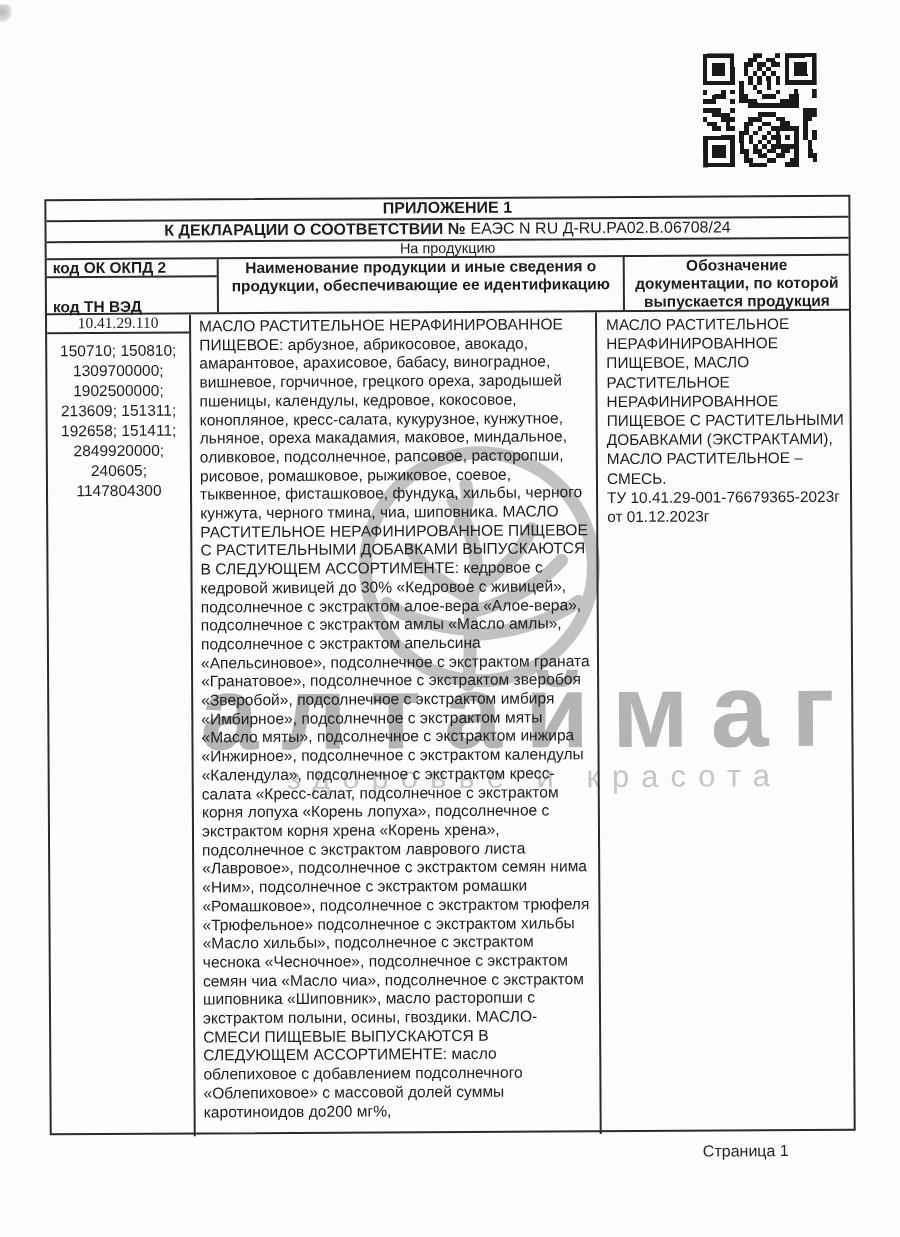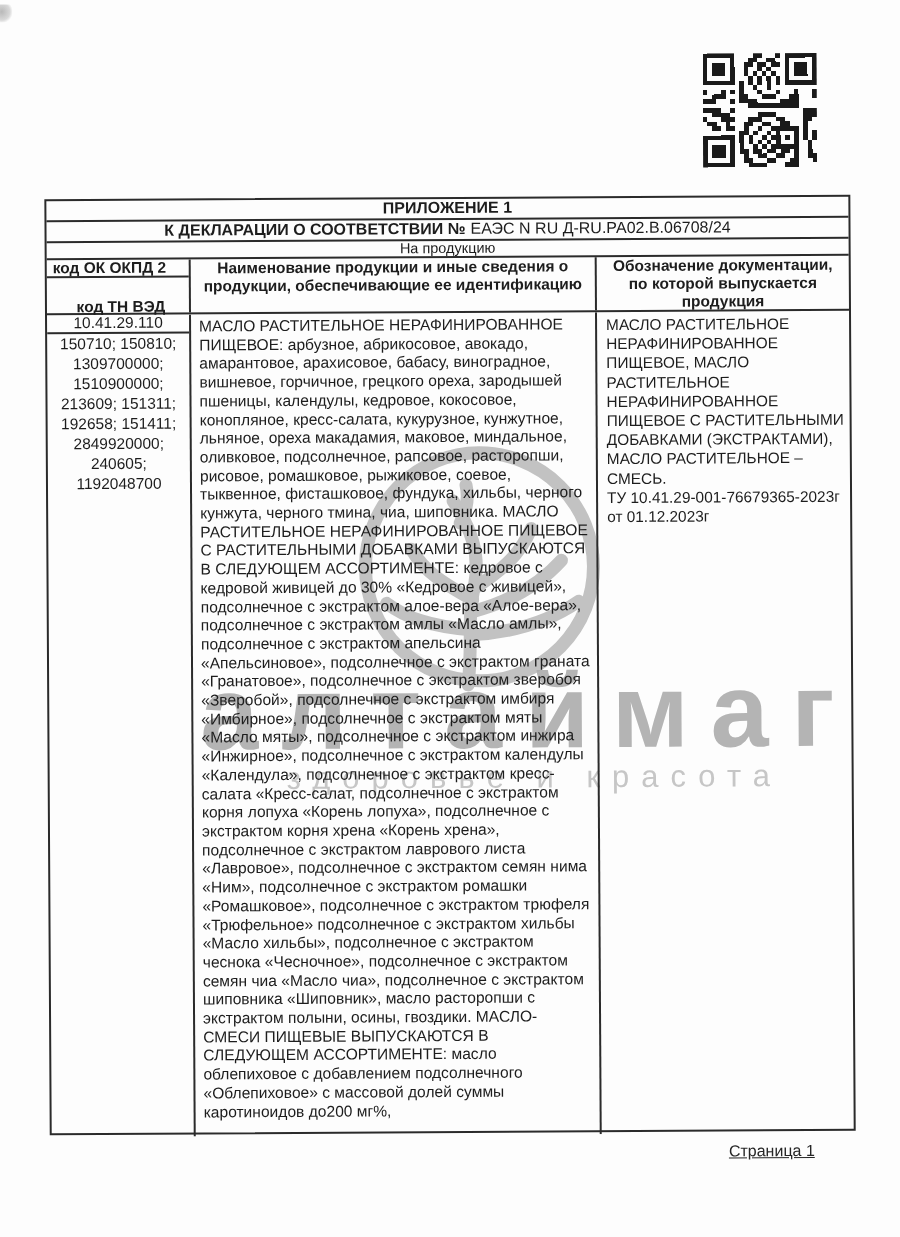--- a/index.html
+++ b/index.html
@@ -36,42 +36,42 @@
   }
   .t-row1{height:21px;border-bottom:2px solid #2b2b2b;box-sizing:border-box;
     text-align:center;font-weight:bold;font-size:16px;line-height:18px;}
   .t-row2{height:21px;border-bottom:2px solid #2b2b2b;box-sizing:border-box;
     text-align:center;font-size:16px;line-height:18px;}
   .t-row2 .lbl{font-weight:bold;margin-right:5px;}
   .t-row3{height:17px;border-bottom:2px solid #2b2b2b;box-sizing:border-box;
     text-align:center;font-size:14.5px;line-height:14px;}
   .t-head{display:flex;height:55px;border-bottom:2px solid #2b2b2b;box-sizing:border-box;
     font-weight:bold;font-size:15.5px;line-height:18px;}
-  .th-col1{width:144px;border-right:2px solid #2b2b2b;box-sizing:border-box;
+  .th-col1{width:172px;border-right:2px solid #2b2b2b;box-sizing:border-box;
     display:flex;flex-direction:column;}
   .th-col1-top{height:19px;border-bottom:2px solid #2b2b2b;box-sizing:border-box;
     padding-left:6px;line-height:16px;text-align:left;}
-  .th-col1-bottom{flex:1;padding:20px 0 0 6px;text-align:center;}
+  .th-col1-bottom{flex:1;padding:20px 0 0 6px;text-align:left;}
   .th-col2{width:406px;border-right:2px solid #2b2b2b;box-sizing:border-box;
     text-align:center;padding:0 9px;}
   .th-col3{flex:1;text-align:center;padding:0 5px;}
   .t-body{display:flex;height:822px;box-sizing:border-box;overflow:hidden;}
   .tb-col1{width:144px;border-right:2px solid #2b2b2b;box-sizing:border-box;
     font-size:15.5px;text-align:center;}
-  .okpd{height:19px;border-bottom:2px solid #2b2b2b;box-sizing:border-box;line-height:16px;}
-  .tnved{padding-top:0;line-height:20px;}
+  .okpd{height:19px;border-bottom:2px solid #2b2b2b;box-sizing:border-box;line-height:16px;font-family:Liberation Serif, serif;}
+  .tnved{padding-top:7px;line-height:20px;}
   .tb-col2{width:406px;border-right:2px solid #2b2b2b;box-sizing:border-box;
     padding:3px 7px 0 8px;font-size:15.6px;line-height:18.7px;overflow:hidden;
     text-align:left;}
   .tb-col3{flex:1;padding:3px 4px 0 9px;font-size:15.4px;line-height:19.2px;
     overflow:hidden;text-align:left;}
   .tu-line{white-space:nowrap;}
 
   .footer{position:absolute;top:1144px;left:700px;width:138px;z-index:2;
-    text-align:center;font-size:16px;color:#262626;text-decoration:underline;}
+    text-align:left;font-size:16px;color:#262626;}
 </style>
 </head>
 <body>
 
 <div class="page">
   <div class="scan">
 
     <div class="speck"></div>
 
     <svg class="qr" id="qr-svg" viewBox="0 0 25 25" shape-rendering="crispEdges">
@@ -405,26 +405,26 @@
         <div class="th-col2">Наименование продукции и иные сведения о продукции, обеспечивающие ее идентификацию</div>
         <div class="th-col3">Обозначение документации, по которой выпускается продукция</div>
       </div>
 
       <div class="t-body">
         <div class="tb-col1">
           <div class="okpd">10.41.29.110</div>
           <div class="tnved">
               <div>150710; 150810;</div>
               <div>1309700000;</div>
-              <div>1510900000;</div>
+              <div>1902500000;</div>
               <div>213609; 151311;</div>
               <div>192658; 151411;</div>
               <div>2849920000;</div>
               <div>240605;</div>
-              <div>1192048700</div>
+              <div>1147804300</div>
             </div>
         </div>
         <div class="tb-col2">МАСЛО РАСТИТЕЛЬНОЕ НЕРАФИНИРОВАННОЕ ПИЩЕВОЕ: арбузное, абрикосовое, авокадо, амарантовое, арахисовое, бабасу, виноградное, вишневое, горчичное, грецкого ореха, зародышей пшеницы, календулы, кедровое, кокосовое, конопляное, кресс-салата, кукурузное, кунжутное, льняное, ореха макадамия, маковое, миндальное, оливковое, подсолнечное, рапсовое, расторопши, рисовое, ромашковое, рыжиковое, соевое, тыквенное, фисташковое, фундука, хильбы, черного кунжута, черного тмина, чиа, шиповника. МАСЛО РАСТИТЕЛЬНОЕ НЕРАФИНИРОВАННОЕ ПИЩЕВОЕ С РАСТИТЕЛЬНЫМИ ДОБАВКАМИ ВЫПУСКАЮТСЯ В СЛЕДУЮЩЕМ АССОРТИМЕНТЕ: кедровое с кедровой живицей до 30% «Кедровое с живицей», подсолнечное с экстрактом алое-вера «Алое-вера», подсолнечное с экстрактом амлы «Масло амлы», подсолнечное с экстрактом апельсина «Апельсиновое», подсолнечное с экстрактом граната «Гранатовое», подсолнечное с экстрактом зверобоя «Зверобой», подсолнечное с экстрактом имбиря «Имбирное», подсолнечное с экстрактом мяты «Масло мяты», подсолнечное с экстрактом инжира «Инжирное», подсолнечное с экстрактом календулы «Календула», подсолнечное с экстрактом кресс-салата «Кресс-салат, подсолнечное с экстрактом корня лопуха «Корень лопуха», подсолнечное с экстрактом корня хрена «Корень хрена», подсолнечное с экстрактом лаврового листа «Лавровое», подсолнечное с экстрактом семян нима «Ним», подсолнечное с экстрактом ромашки «Ромашковое», подсолнечное с экстрактом трюфеля «Трюфельное» подсолнечное с экстрактом хильбы «Масло хильбы», подсолнечное с экстрактом чеснока «Чесночное», подсолнечное с экстрактом семян чиа «Масло чиа», подсолнечное с экстрактом шиповника «Шиповник», масло расторопши с экстрактом полыни, осины, гвоздики. МАСЛО-СМЕСИ ПИЩЕВЫЕ ВЫПУСКАЮТСЯ В СЛЕДУЮЩЕМ АССОРТИМЕНТЕ: масло облепиховое с добавлением подсолнечного «Облепиховое» с массовой долей суммы каротиноидов до200 мг%,</div>
         <div class="tb-col3">
           <div>МАСЛО РАСТИТЕЛЬНОЕ НЕРАФИНИРОВАННОЕ ПИЩЕВОЕ, МАСЛО РАСТИТЕЛЬНОЕ НЕРАФИНИРОВАННОЕ ПИЩЕВОЕ С РАСТИТЕЛЬНЫМИ ДОБАВКАМИ (ЭКСТРАКТАМИ), МАСЛО РАСТИТЕЛЬНОЕ – СМЕСЬ.</div>
           <div class="tu-line">ТУ 10.41.29-001-76679365-2023г</div>
           <div>от 01.12.2023г</div>
         </div>
       </div>
     </div>

